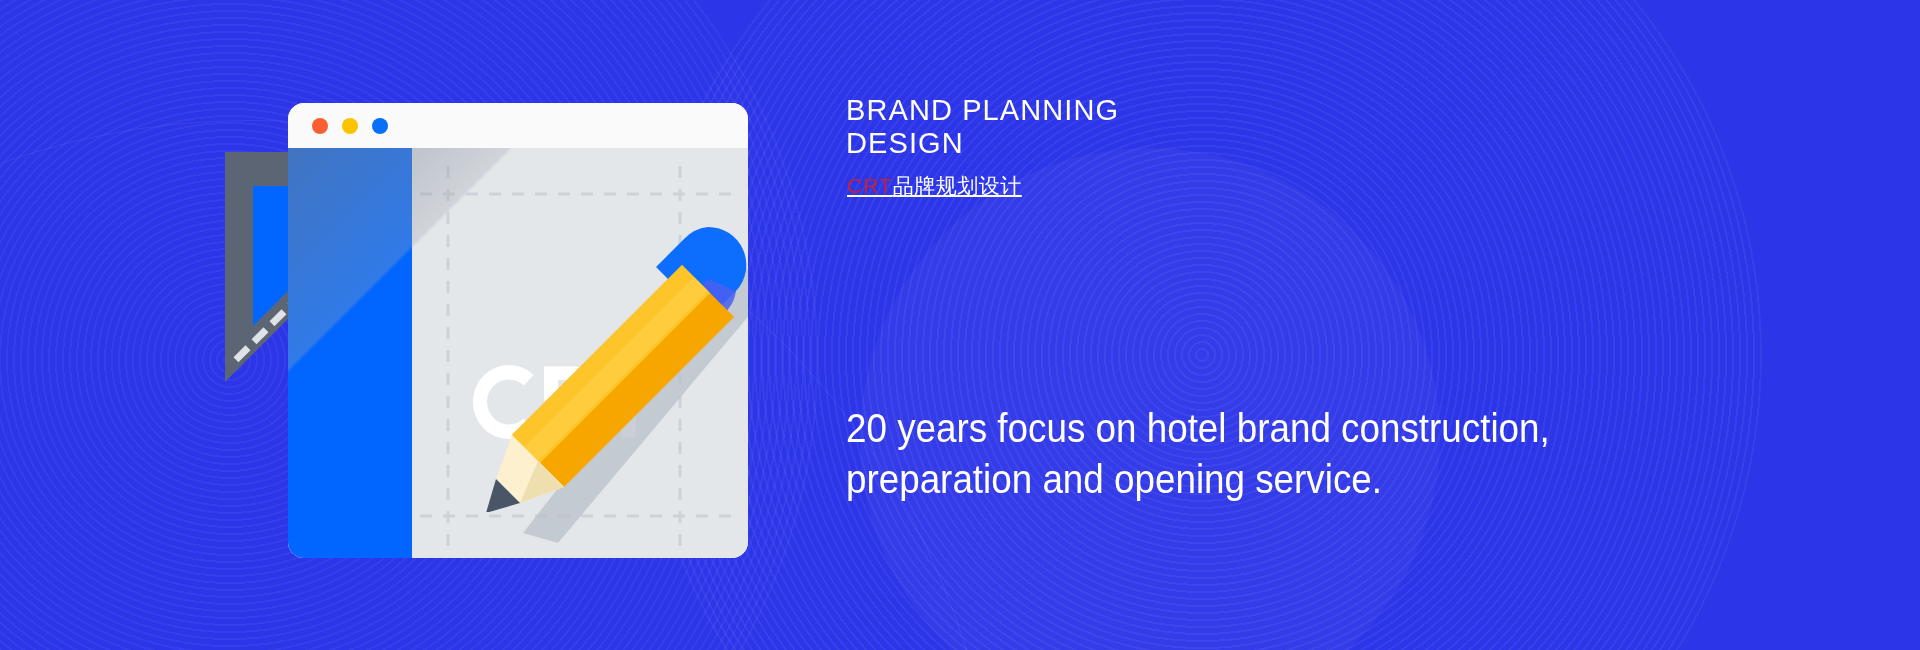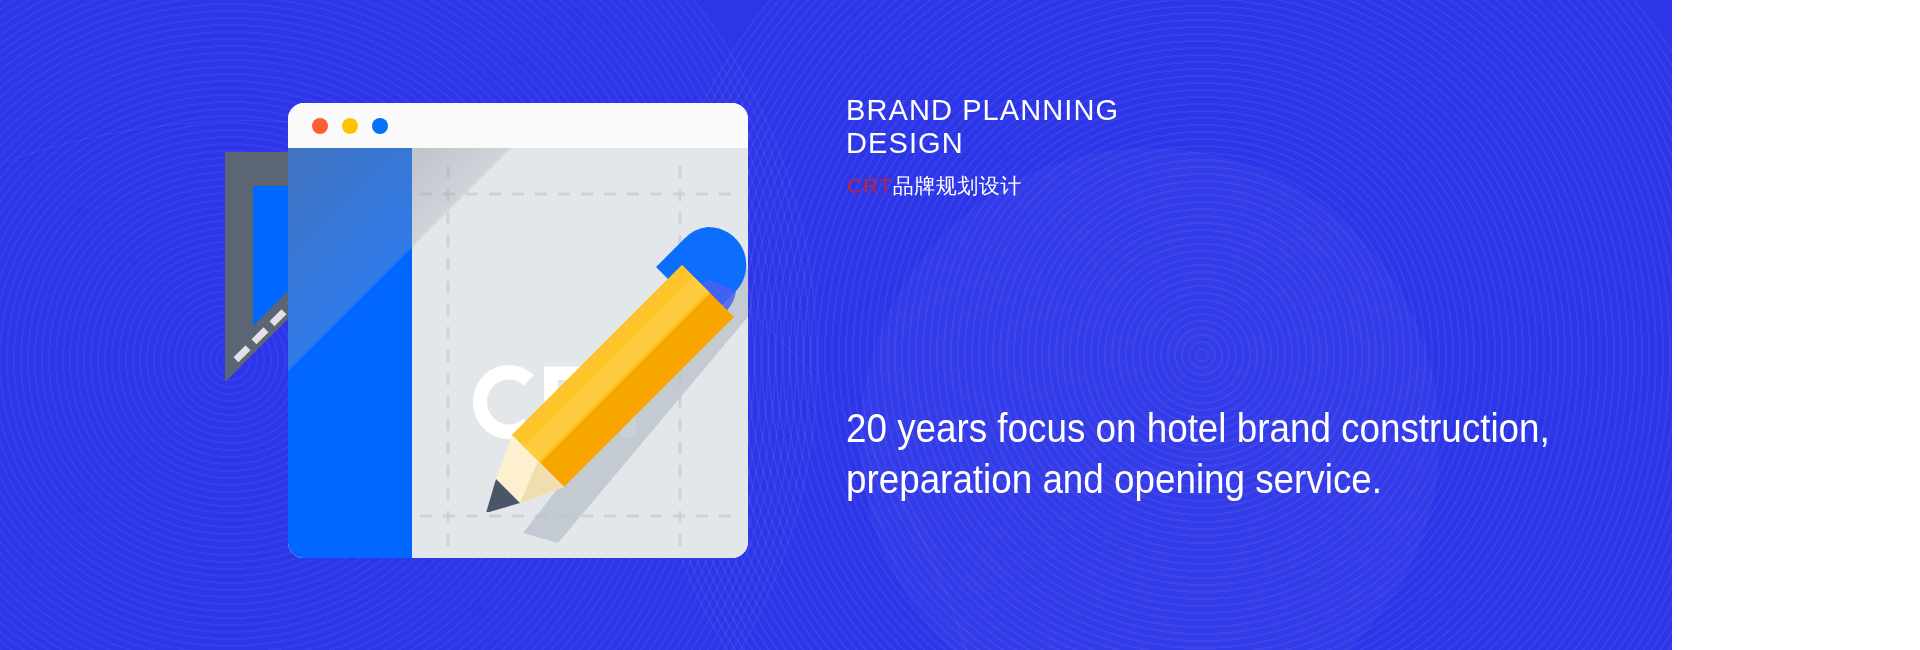--- a/index.html
+++ b/index.html
@@ -6,21 +6,21 @@
   * { margin:0; padding:0; box-sizing:border-box; }
   html, body {
     width:1920px; height:650px;
     overflow:hidden;
     font-family:"Liberation Sans", "DejaVu Sans", sans-serif;
   }
 
   
   .banner{
     position:relative;
-    width:1672px; height:650px;
+    width:1920px; height:650px;
     background:#2c35e8;
     overflow:hidden;
   }
 
   
   .rings{
     position:absolute;
     left:0; top:0; width:1920px; height:650px;
     pointer-events:none;
   }
@@ -164,20 +164,21 @@
     font-weight:400;
     white-space:pre-line;
   }
   .kicker-cn{
     position:absolute;
     left:1px; top:172px;
     font-size:21px;
     letter-spacing:.5px;
     color:#ffffff;
     white-space:nowrap;
+    text-decoration:underline;
   }
   .kicker-cn .mark{
     color:#c7232e;
     letter-spacing:1px;
     font-weight:400;
   }
 
   .headline{
     position:absolute;
     left:0; top:403px;

